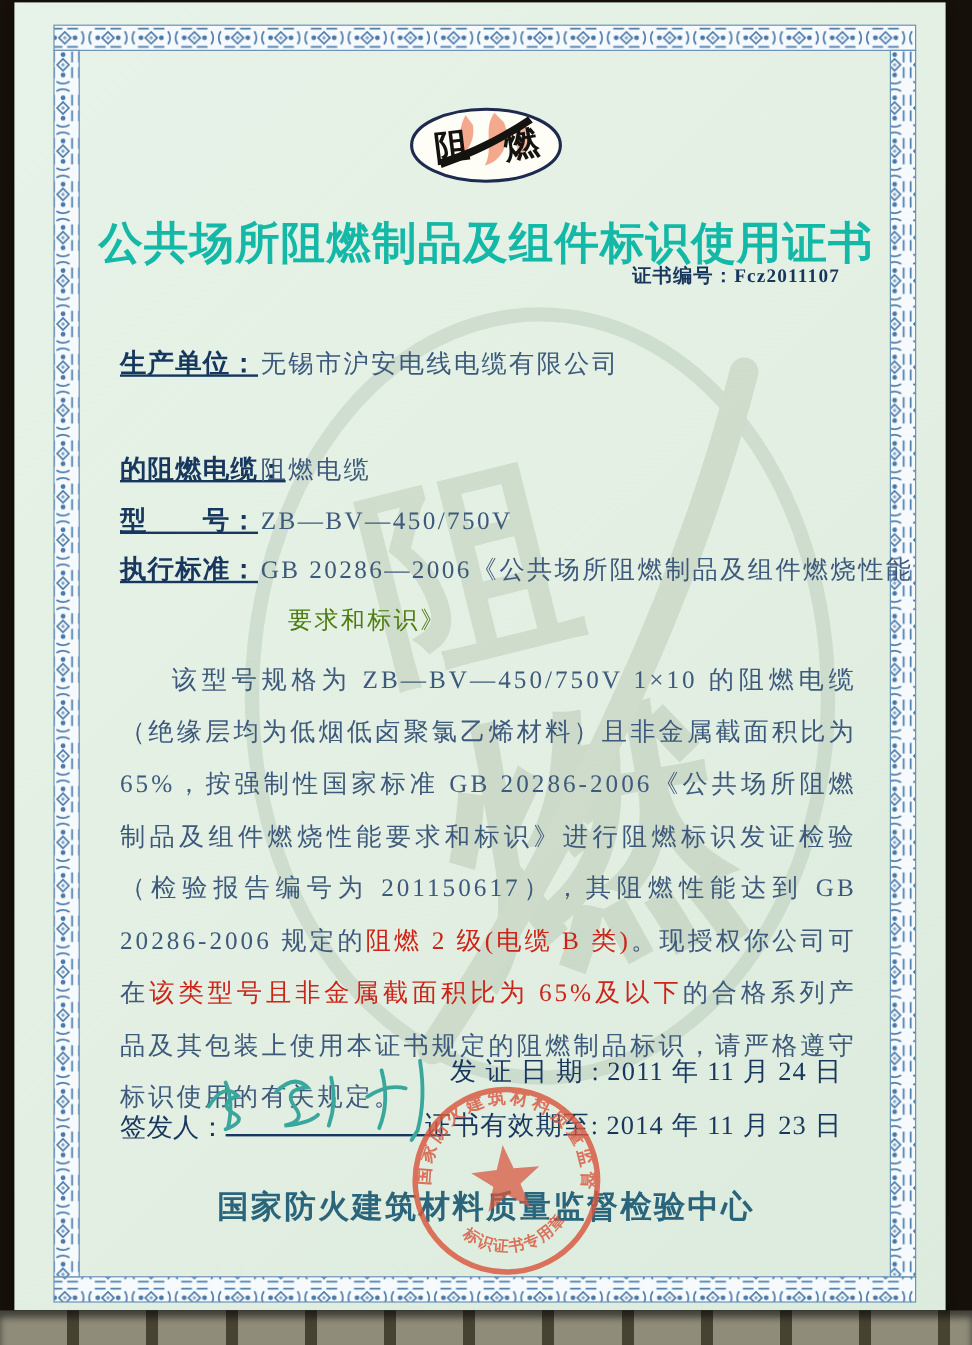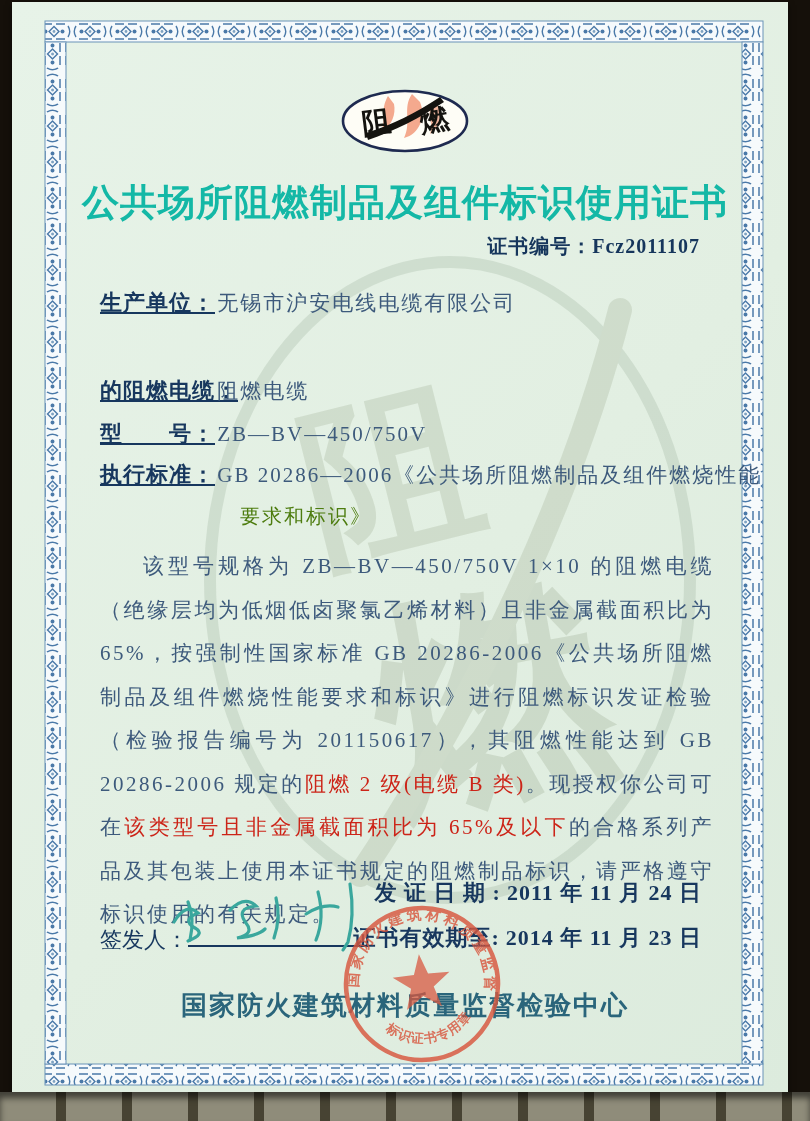--- a/index.html
+++ b/index.html
@@ -23,36 +23,36 @@
   }
   .frame-svg,.watermark,.logo,.seal,.signature{position:absolute;}
   .frame-svg{left:0;top:0;}
   .watermark{left:180px;top:250px;opacity:.15;pointer-events:none;}
   .logo{left:340px;top:88px;width:130px;height:66px;}
   .title{
     position:absolute;left:55px;right:55px;top:178px;text-align:center;
     font-size:37px;font-weight:700;color:#14b8a6;letter-spacing:1px;white-space:nowrap;
   }
   .cert-no{
-    position:absolute;top:233px;right:110px;
-    font-size:20px;font-weight:700;color:#16365c;letter-spacing:1px;
+    position:absolute;top:220px;right:110px;
+    font-size:16px;font-weight:700;color:#16365c;letter-spacing:1px;
   }
   .row{position:absolute;left:100px;font-size:21px;white-space:nowrap;}
   .row .lbl{display:inline-block;width:112px;font-weight:700;color:#17375e;font-size:22px;letter-spacing:1px;text-decoration:underline;}
   .row .val{color:#3d5a7c;letter-spacing:2px;}
   .row2{position:absolute;left:240px;font-size:20px;color:#4d7c0f;letter-spacing:2px;}
   .para{
     position:absolute;left:100px;top:545px;width:614px;
     font-size:21px;line-height:43.5px;letter-spacing:2.5px;
     color:#3d5a7c;text-align:justify;text-indent:2.05em;
   }
   .para .red{color:#cc2418;}
   .date-line{
     position:absolute;right:108px;white-space:nowrap;
-    font-size:22px;font-weight:700;color:#17375e;letter-spacing:1px;
+    font-size:22px;font-weight:400;color:#17375e;letter-spacing:1px;
   }
   .date-line .d{margin-left:6px;}
   .signer{
     position:absolute;left:100px;top:925px;white-space:nowrap;
     font-size:22px;font-weight:400;color:#17375e;text-align:center;
   }
   .sig-line{display:inline-block;width:180px;border-bottom:2px solid #17375e;height:20px;vertical-align:baseline;}
   .issuer{
     position:absolute;left:55px;right:55px;top:988px;text-align:center;
     font-size:26px;font-weight:700;color:#2a657b;letter-spacing:2px;

